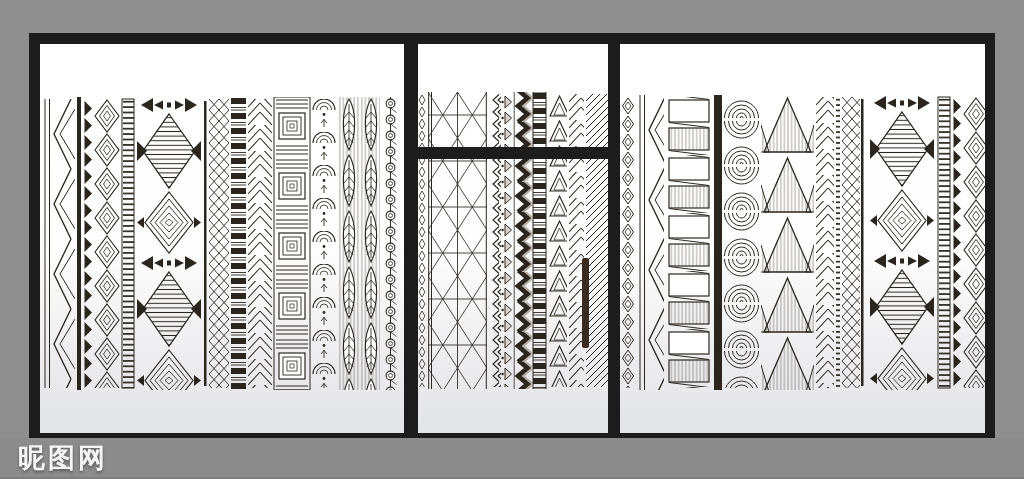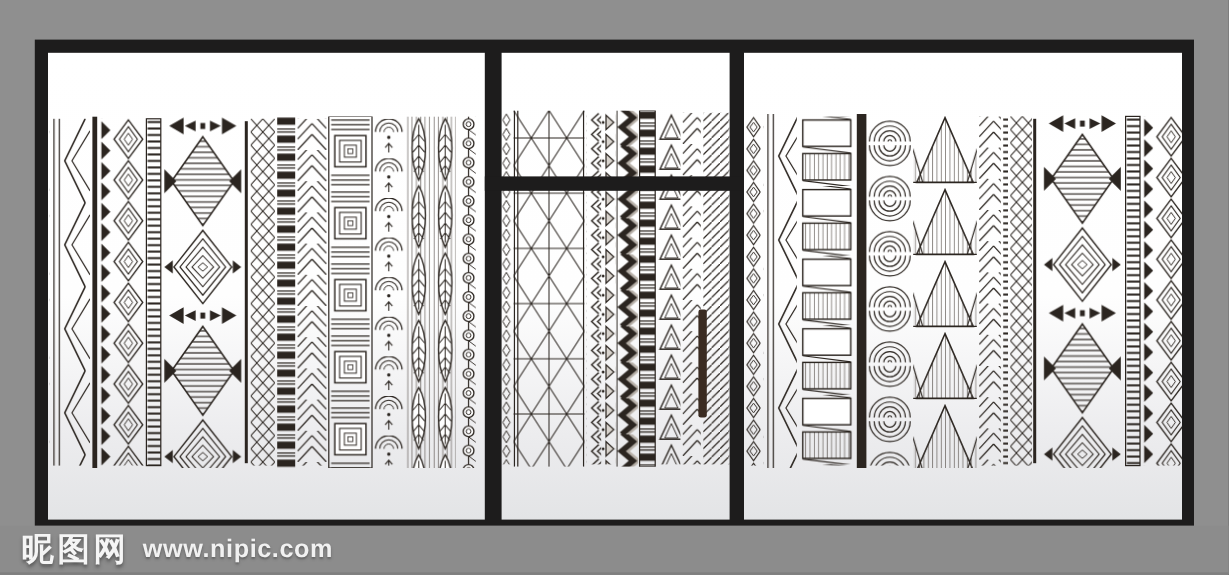--- a/index.html
+++ b/index.html
@@ -343,17 +343,16 @@
         </g>
     </svg>
   </div>
 
   <div class="crossbar"></div>
   <div class="handle"></div>
 
   <div class="wm-bar">
     <div class="wm-left">
       <span class="wm-logo">昵图网</span>
-      <span class="wm-url">www.nipic.com</span>
     </div>
   </div>
 
 </div>
 
 </body></html>

